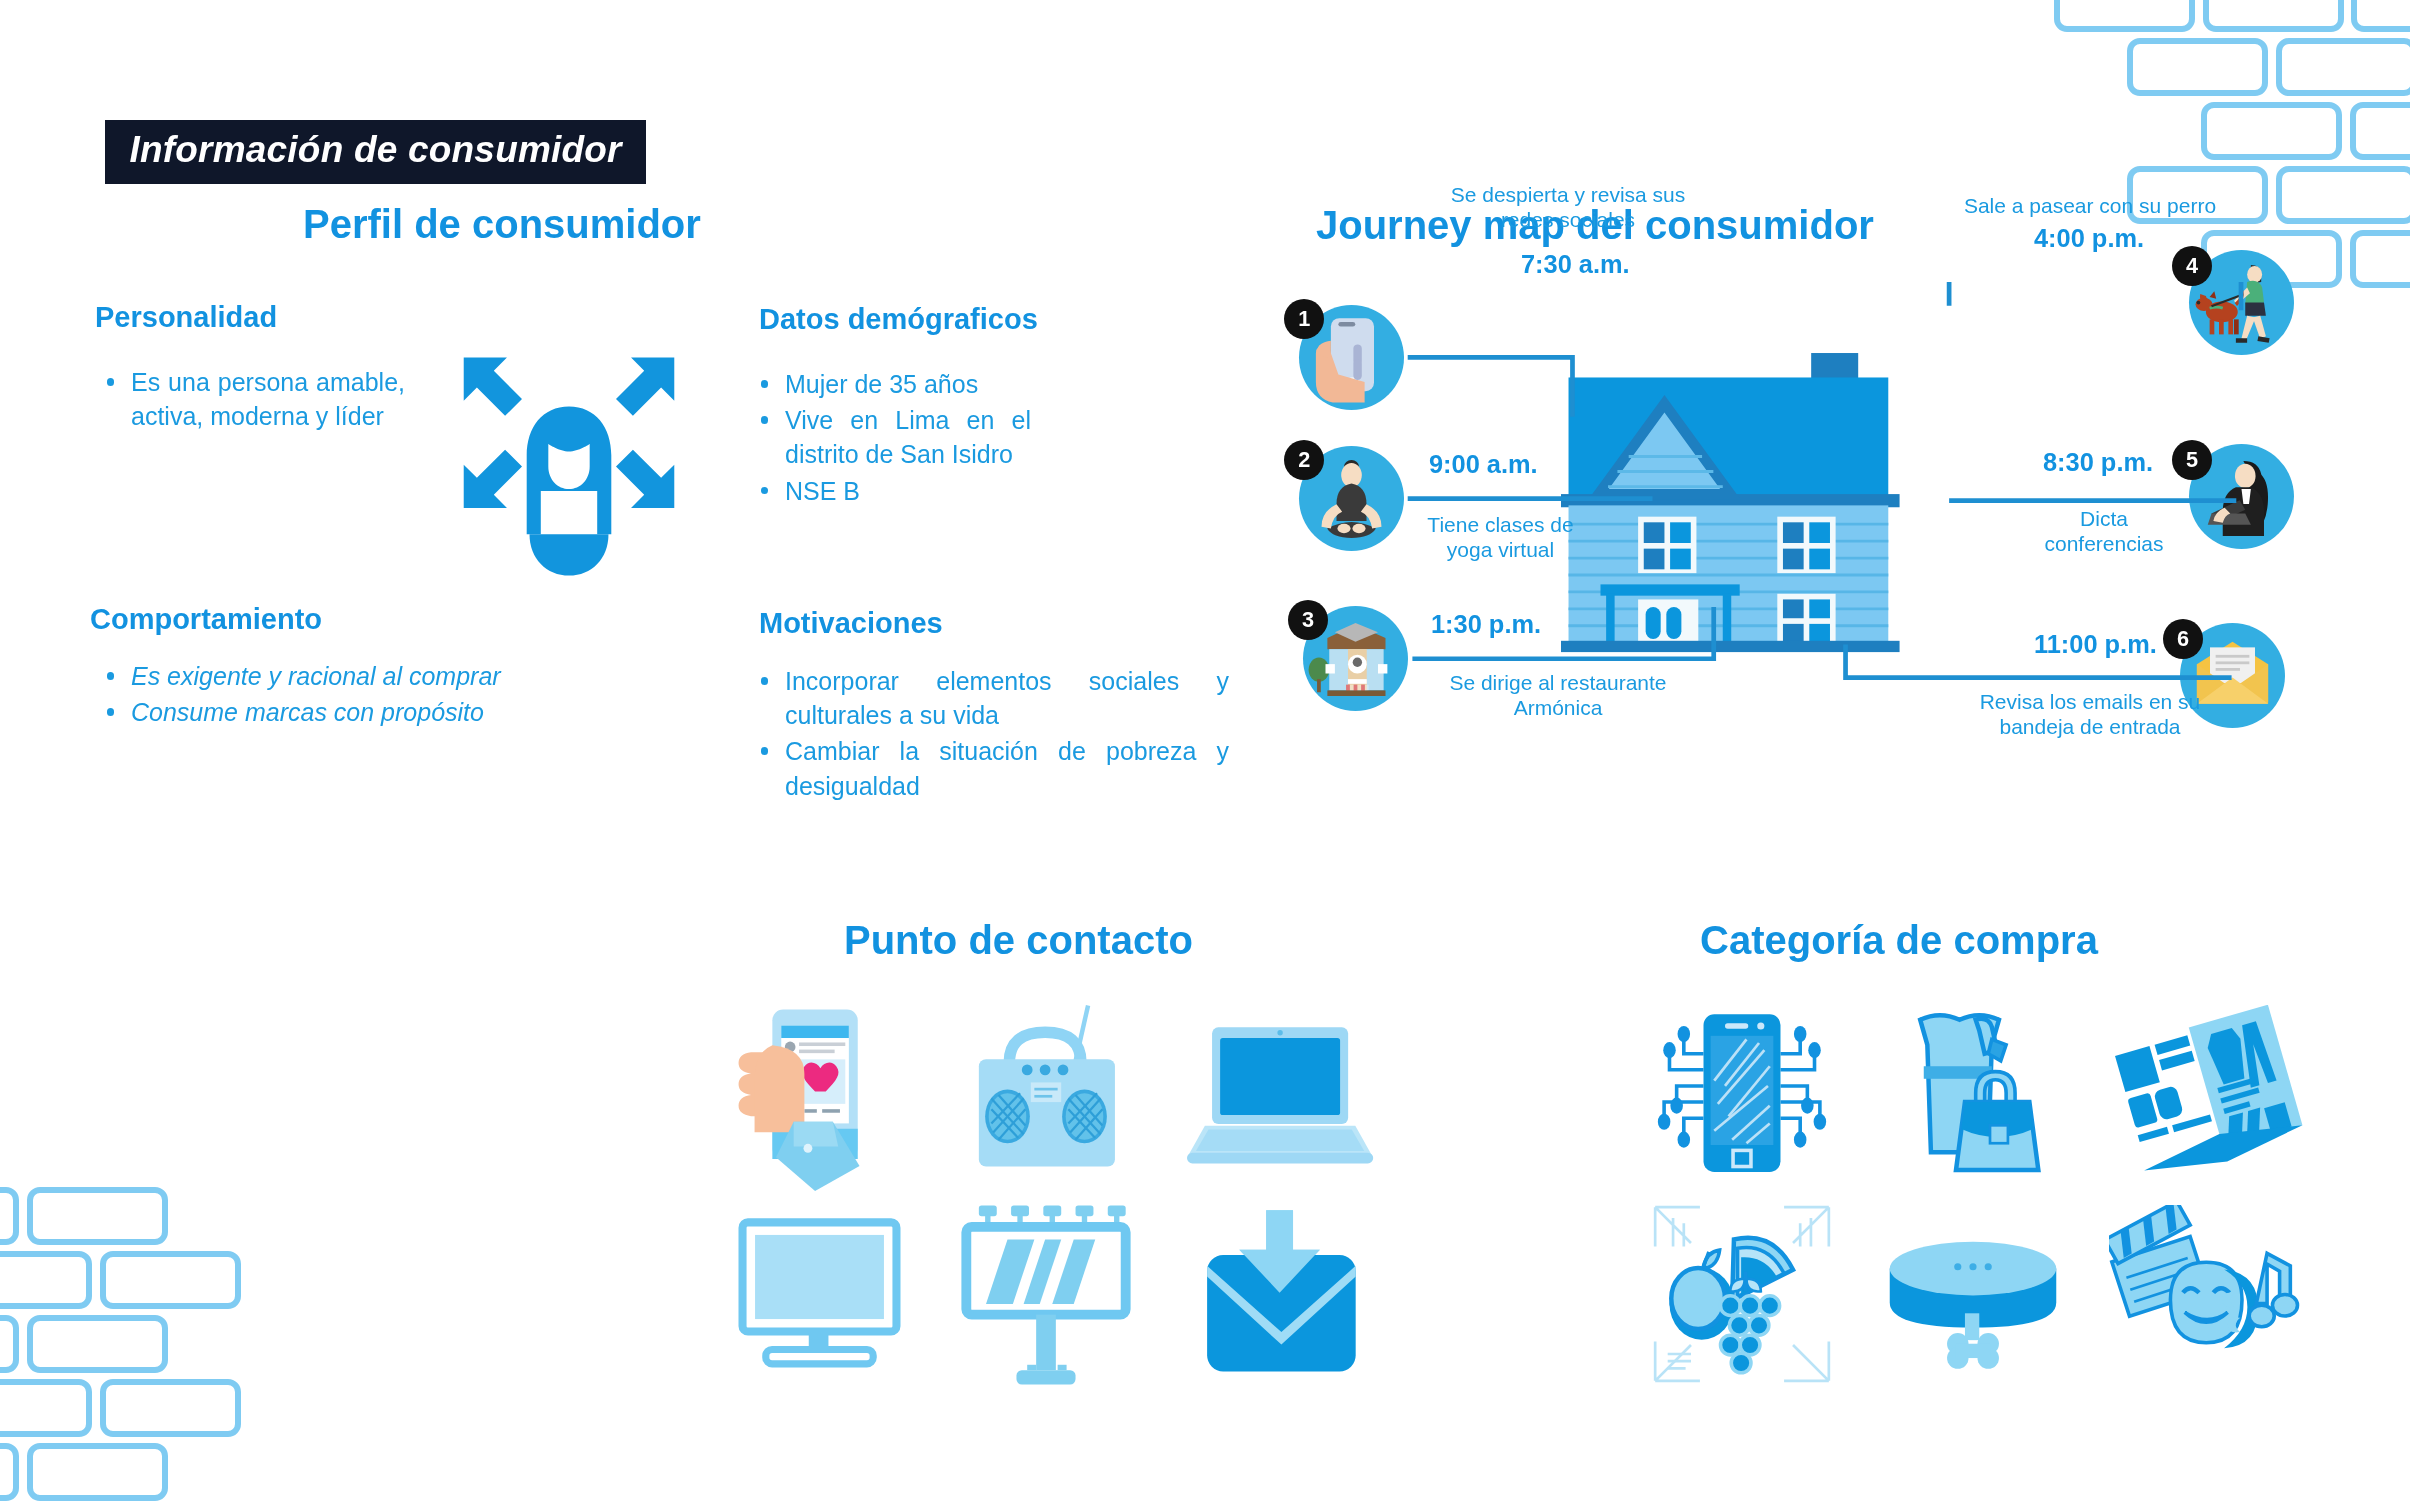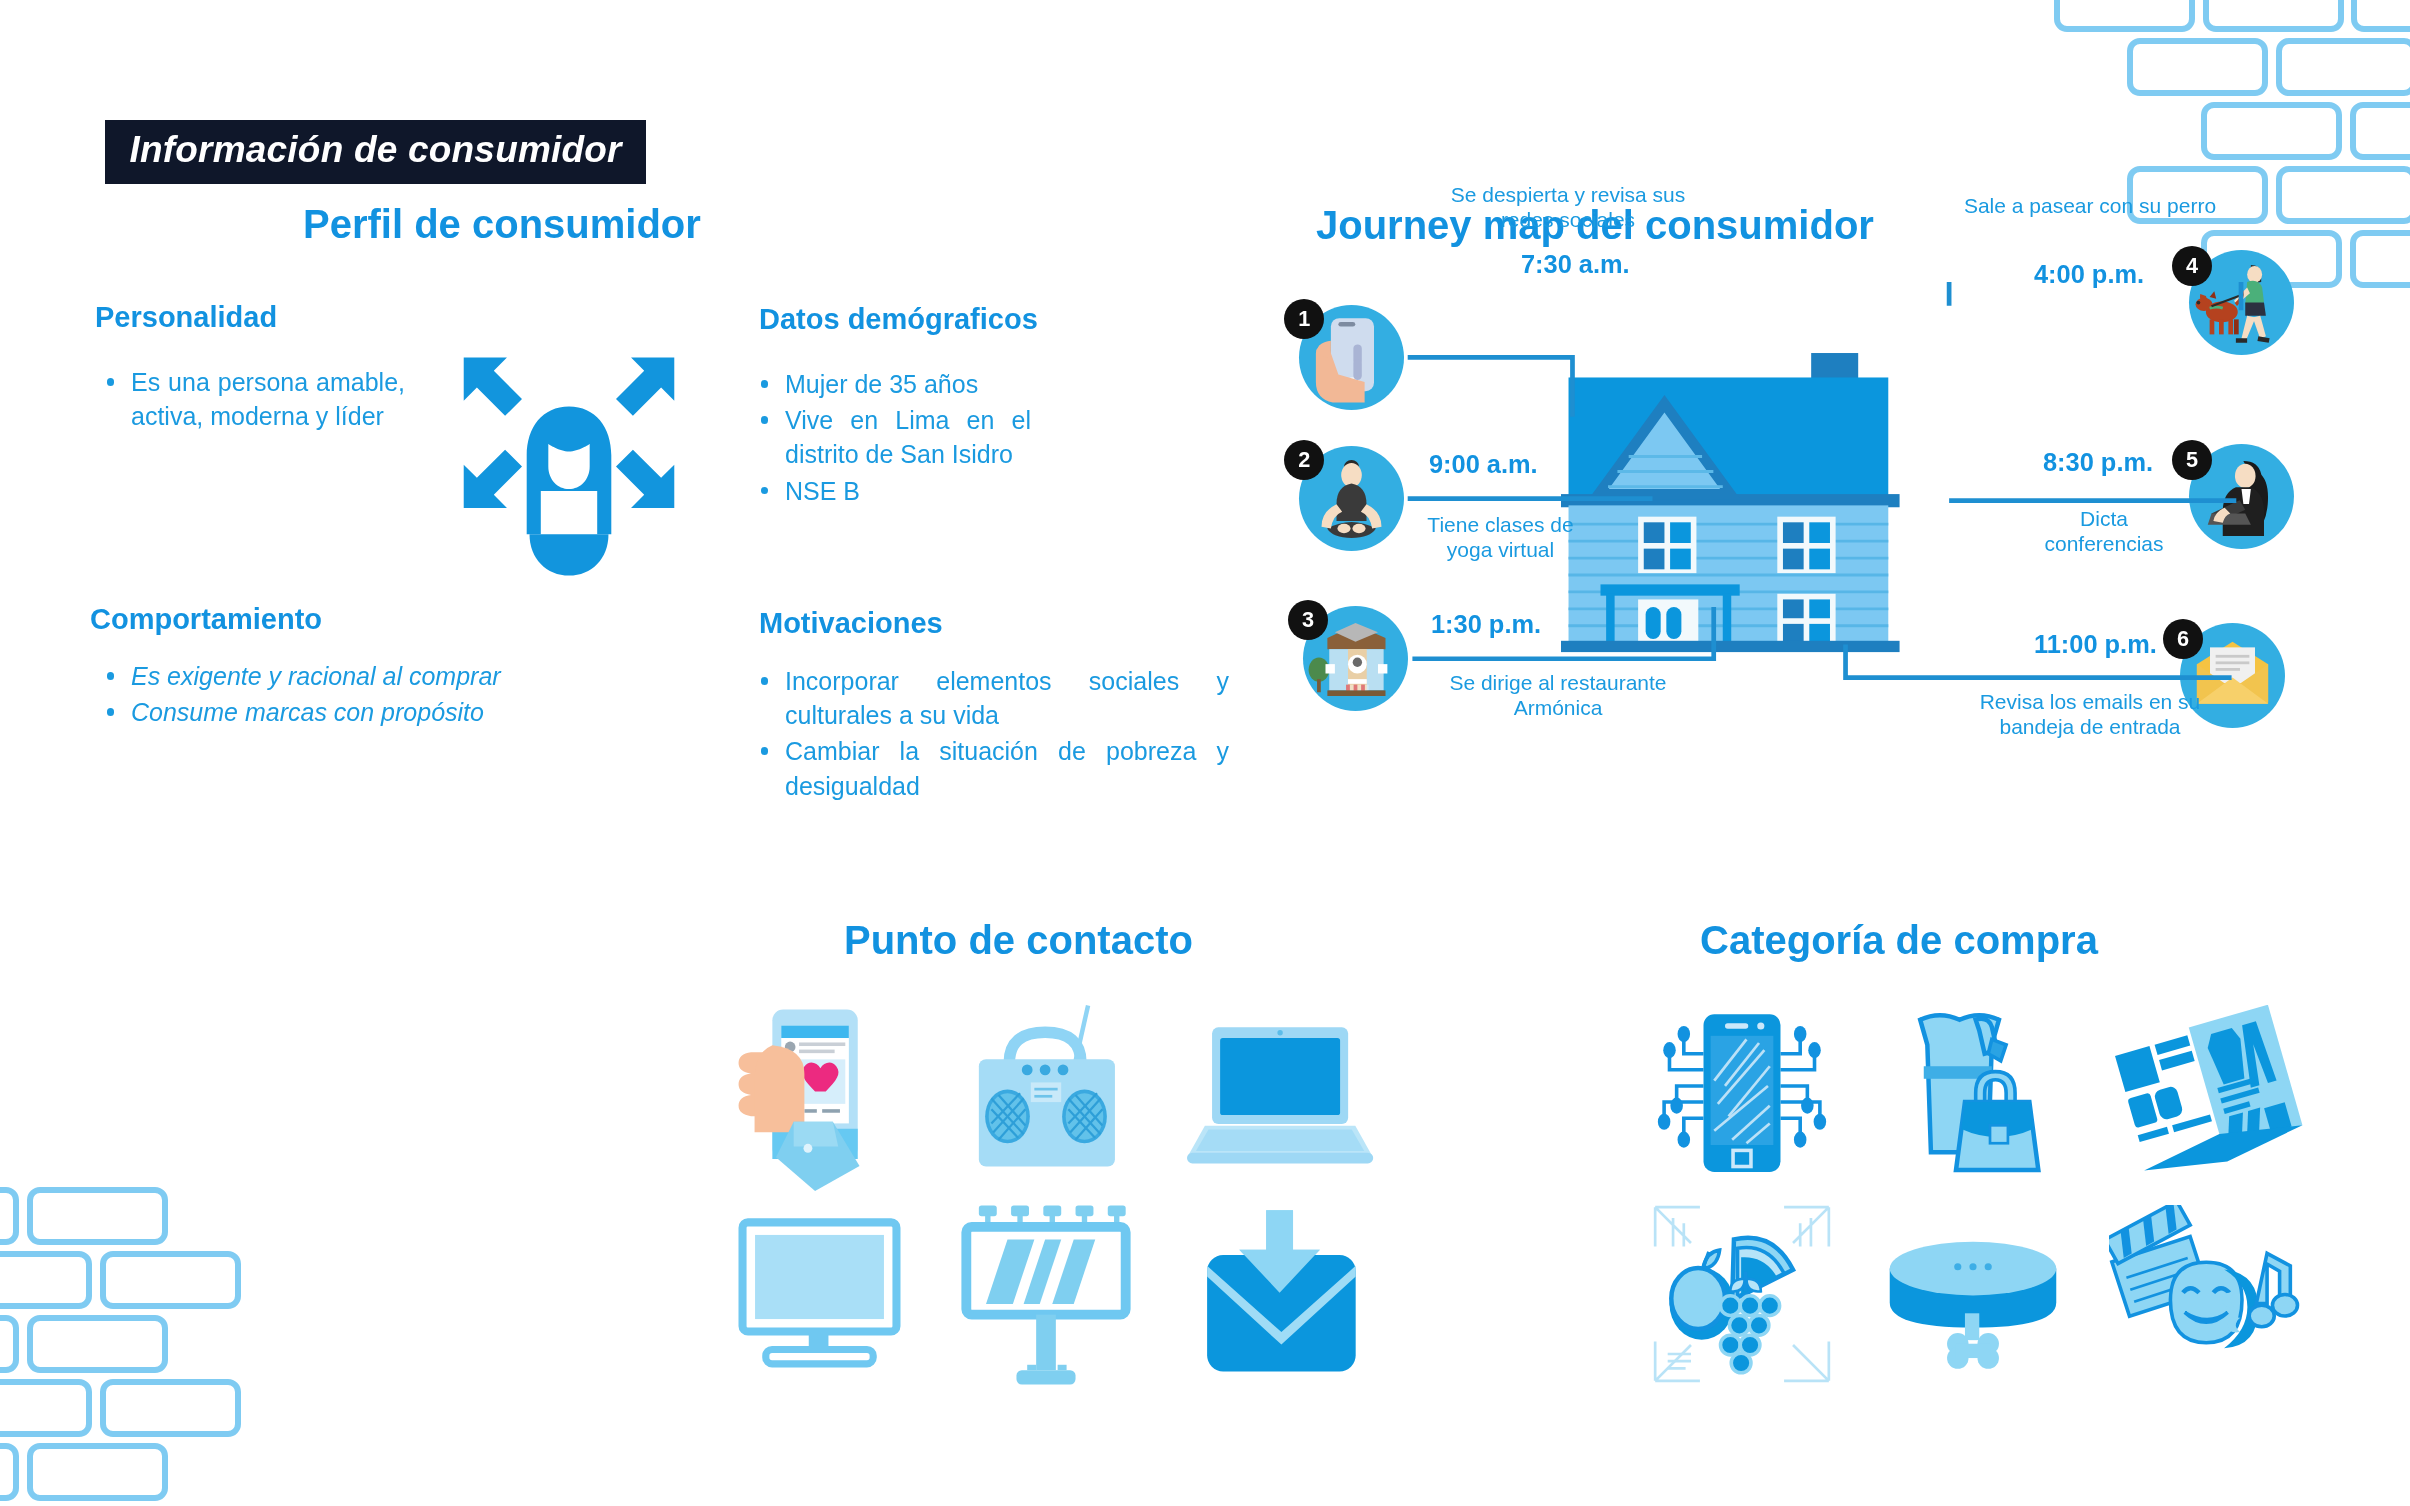--- a/index.html
+++ b/index.html
@@ -379,21 +379,21 @@
         <rect x="42" y="74" width="5" height="16" fill="#b5421f"></rect>
         <rect x="48" y="74" width="5" height="16" fill="#8f2e14"></rect>
         <path d="M50 58 q8 -6 6 -14" stroke="#b5421f" stroke-width="4" fill="none"></path>
         <path d="M22 62 q8 -2 14 0" stroke="#4bb07a" stroke-width="3" fill="none"></path>
         <path d="M24 60 L56 48" stroke="#2a2a2a" stroke-width="2.5" fill="none"></path>
       </svg>
     </div>
     <div class="jm-badge right">4</div>
   </div>
   <div class="jm-label" style="left:659px; top:-89px; width:282px;">Sale a pasear con su perro</div>
-  <div class="jm-time" style="left:744px; top:-58px;margin-top:36px;">4:00 p.m.</div>
+  <div class="jm-time" style="left:744px; top:-58px;">4:00 p.m.</div>
 
   <div class="jm-node" style="left:899px; top:162px;">
     <div class="jm-circle">
       <svg viewBox="0 0 112 112" width="105" height="105">
         <path d="M58 18 q16 0 19 14 q3 22 -4 34 l-8 0 -2 -38 z" fill="#1a1a1a"></path>
         <path d="M74 30 q12 8 10 34 q-2 22 -12 28 l-6 -8 q8 -18 4 -46 z" fill="#1a1a1a"></path>
         <ellipse cx="60" cy="34" rx="11" ry="13" fill="#f6ddc3"></ellipse>
         <path d="M50 46 q-14 6 -14 26 l0 26 44 0 0 -26 q0 -20 -14 -26 z" fill="#1f1f1f"></path>
         <path d="M56 48 l10 0 -2 16 -6 0 z" fill="#ffffff"></path>
         <path d="M24 74 l30 -14 6 10 -30 14 z" fill="#3a3a3a"></path>

